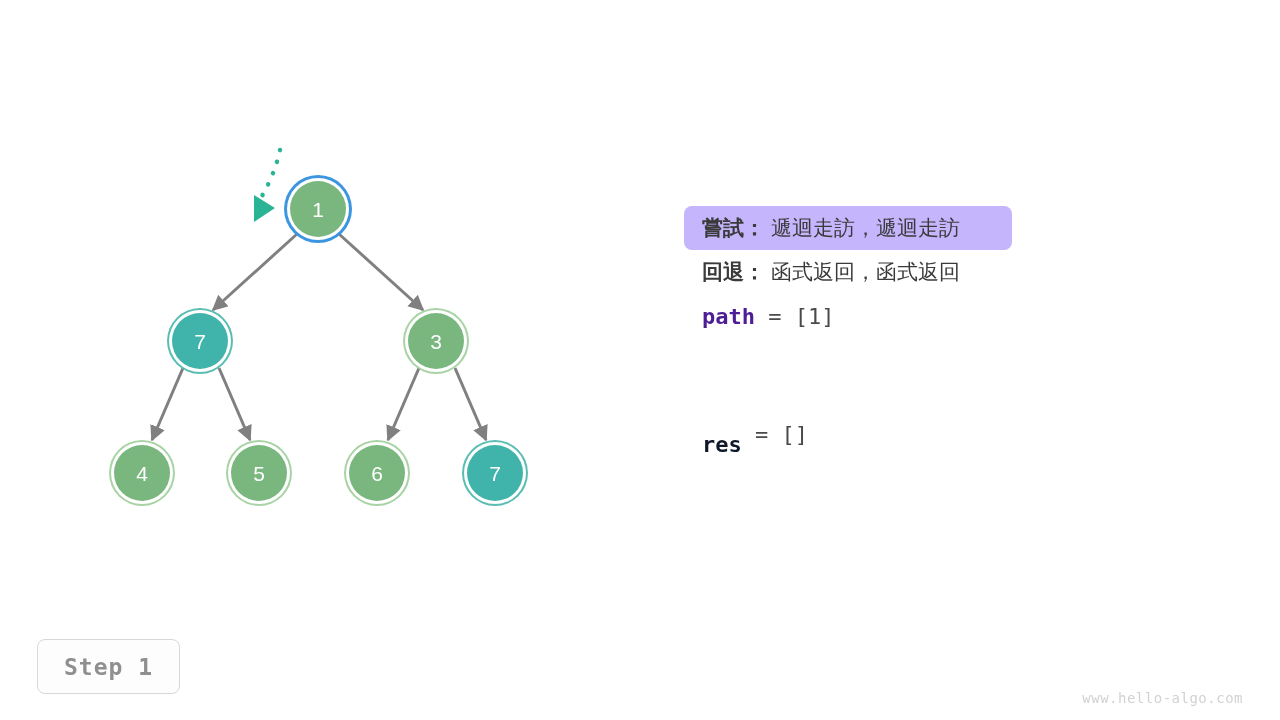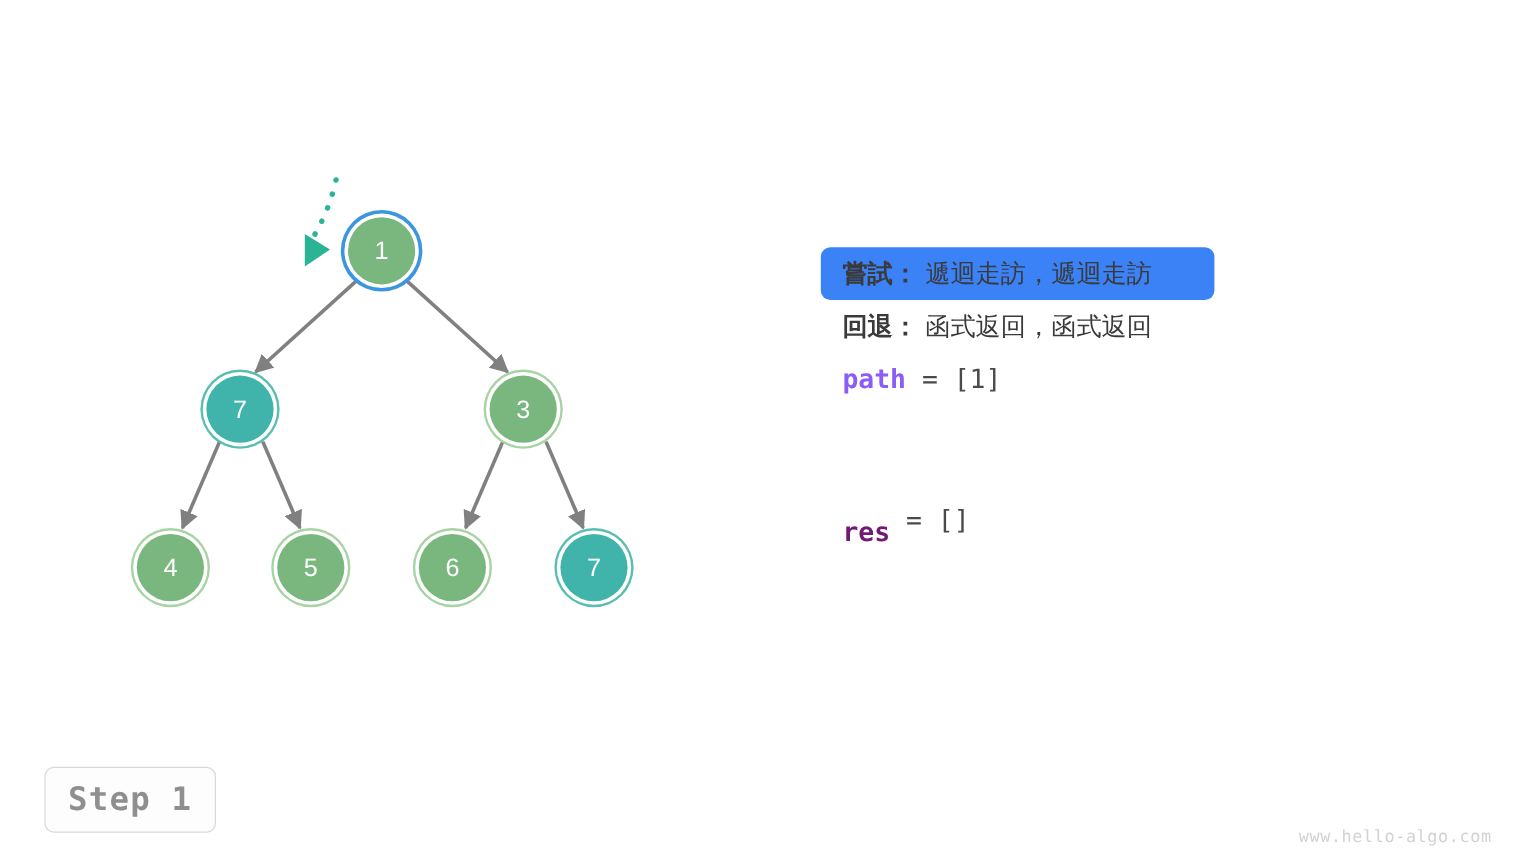--- a/index.html
+++ b/index.html
@@ -84,21 +84,21 @@
     display: flex;
     align-items: center;
     height: 44px;
     padding: 0 18px;
     box-sizing: border-box;
     font-size: 21px;
     color: #3a3a3a;
     white-space: nowrap;
   }
   .info-line.highlight {
-    background: #3b82f6;
+    background: #c4b5fd;
     border-radius: 8px;
     width: 328px;
   }
   .info-key {
     font-weight: bold;
     margin-right: 6px;
     font-family: "Liberation Sans", "DejaVu Sans", sans-serif;
   }
   .info-val {
     font-weight: 400;
@@ -109,41 +109,41 @@
     display: flex;
     align-items: center;
     height: 44px;
     padding: 0 18px;
     box-sizing: border-box;
     font-family: "DejaVu Sans Mono", "Liberation Mono", monospace;
     font-size: 22px;
     white-space: pre;
   }
   .var-name { font-weight: bold; }
-  .var-name.blue { color: #8b5cf6; }
-  .var-name.teal { color: #701a75; margin-top: 20px; }
+  .var-name.blue { color: #4c1d95; }
+  .var-name.teal { color: #0f172a; margin-top: 20px; }
   .var-rest { color: #4a4a4a; }
 
   .spacer-line { height: 74px; }
 
   
   #step-badge {
     position: absolute;
     left: 37px;
     top: 639px;
     width: 143px;
     height: 55px;
     border: 1px solid #d8d8d8;
     border-radius: 8px;
     background: #fdfdfd;
     display: flex;
     align-items: center;
     justify-content: center;
     font-family: "DejaVu Sans Mono", "Liberation Mono", monospace;
-    font-size: 27px;
+    font-size: 23px;
     font-weight: bold;
     color: #8f8f8f;
     letter-spacing: 1px;
     box-sizing: border-box;
   }
 
   
   #watermark {
     position: absolute;
     right: 37px;

